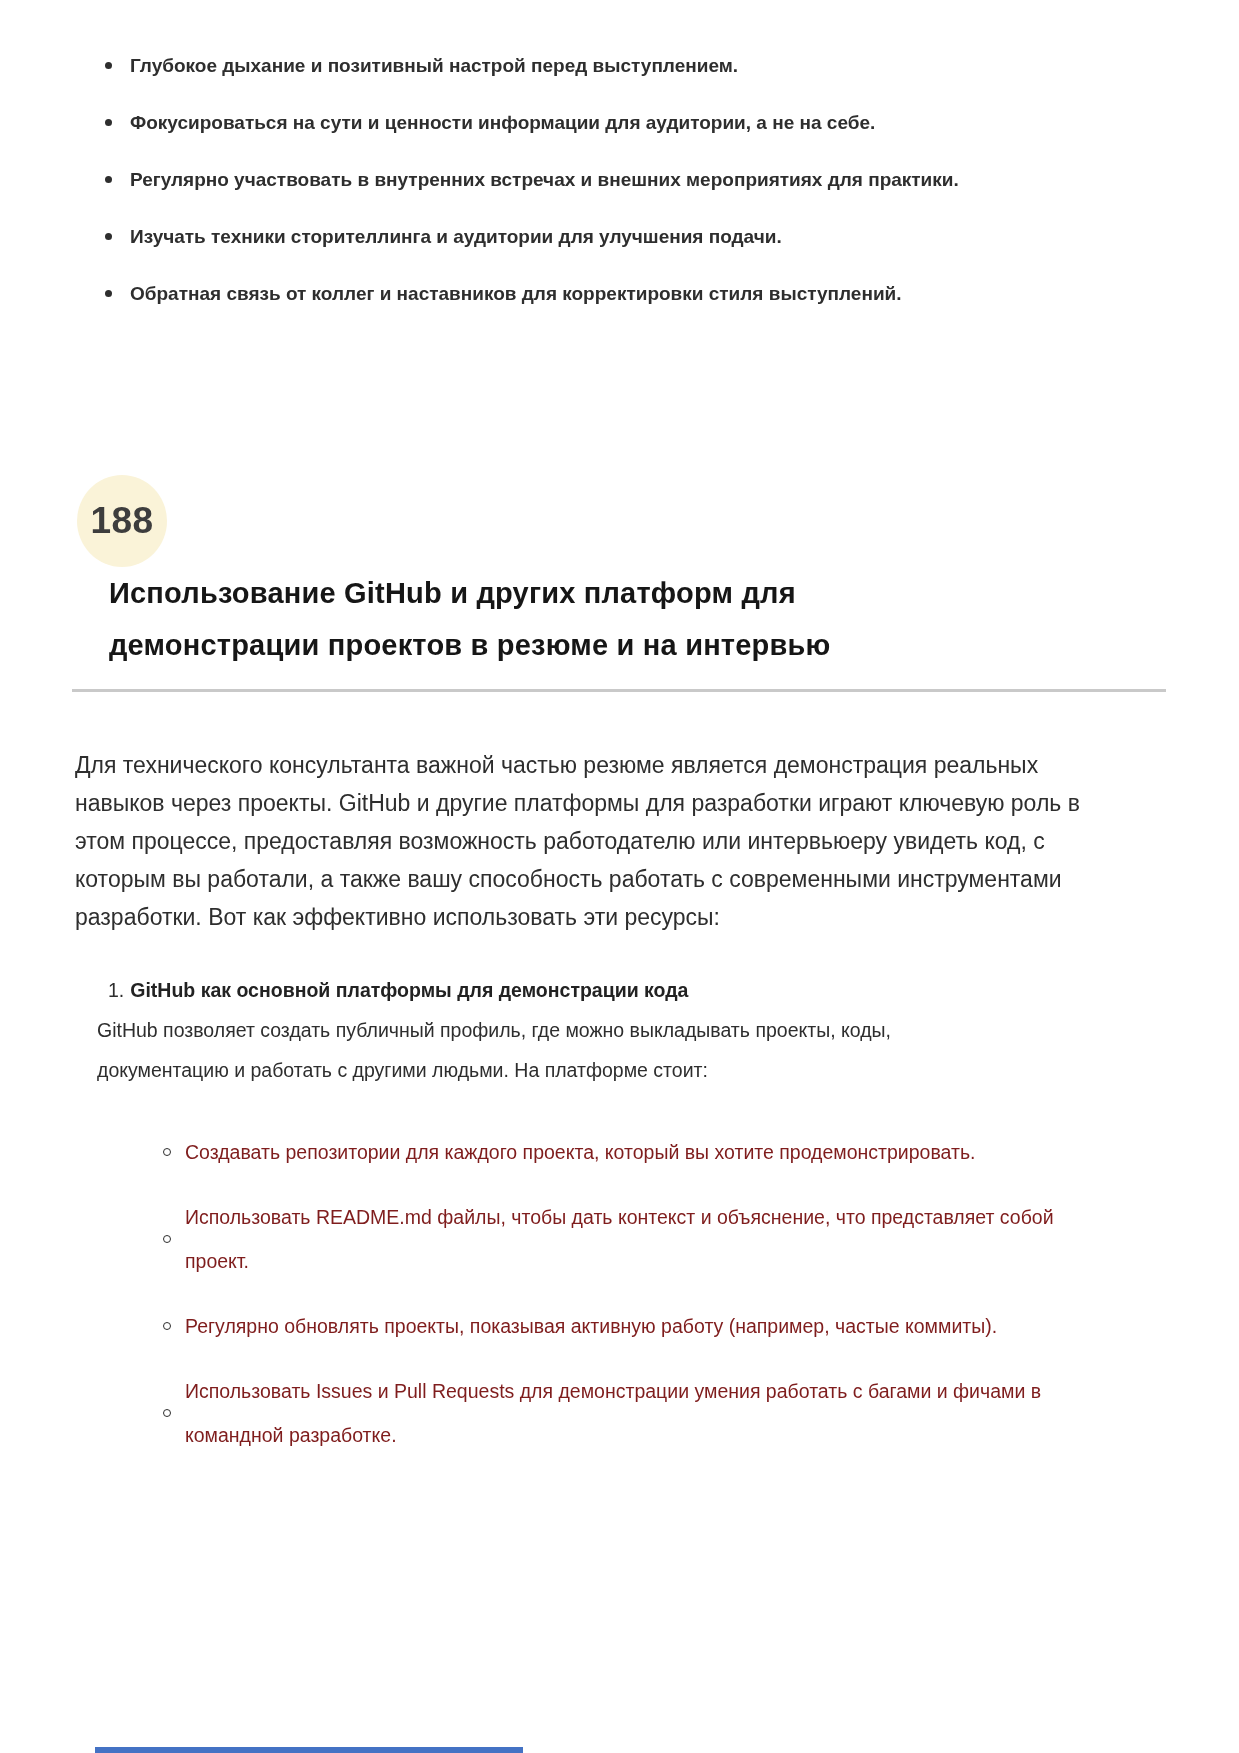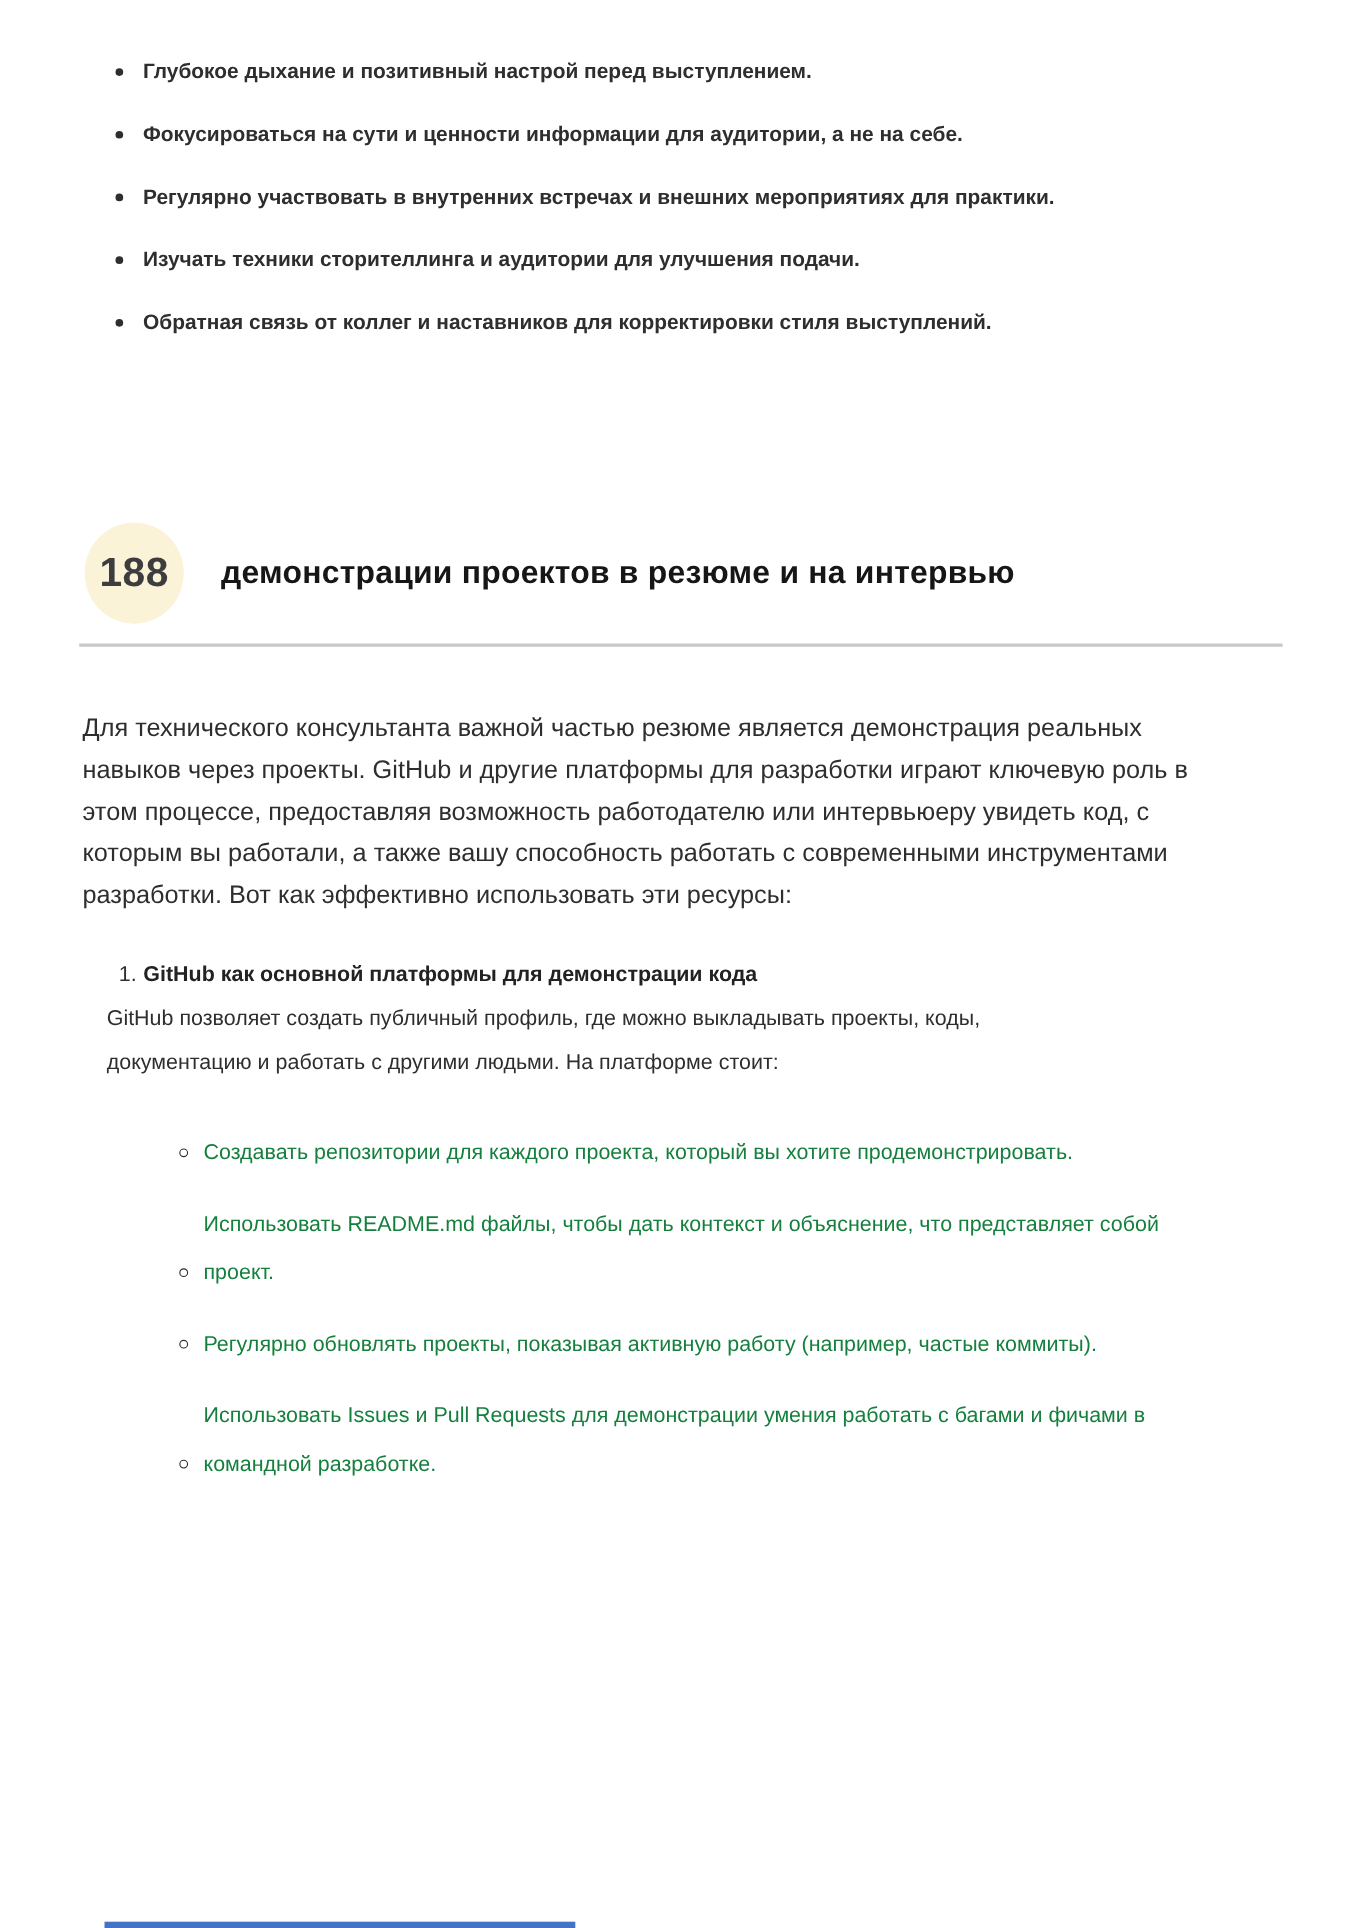--- a/index.html
+++ b/index.html
@@ -47,21 +47,22 @@
     line-height: 27px;
     margin-bottom: 30px;
     color: #2b2b2b;
   }
   .numbered-heading .num { margin-right: 8px; }
 
   
   .section-header {
     margin-top: 168px;
     display: flex;
-    align-items: center;
+    align-items: flex-start;
+    flex-direction: column;
   }
   .badge {
     flex: 0 0 auto;
     width: 90px; height: 92px;
     margin-left: 2px;
     border-radius: 50%;
     background: #faf3d8;
     color: #3d3d3d;
     font-size: 37px;
     font-weight: bold;
@@ -111,25 +112,25 @@
     width: 880px;
     font-size: 19.5px;
     line-height: 40px;
     color: #2e2e2e;
   }
 
   
   ul.sub-bullets { list-style: none; margin-top: 40px; }
   ul.sub-bullets li {
     display: flex;
-    align-items: flex-end;
+    align-items: center;
     font-size: 19.5px;
     line-height: 44px;
     margin-bottom: 21px;
-    color: #15803d;
+    color: #7f1d1d;
   }
   .sub-marker-col {
     width: 22px;
     margin-left: 88px;
     flex: 0 0 auto;
     display: flex;
     align-items: center;
     height: 44px;
   }
   .circle {
@@ -188,20 +189,21 @@
       <span class="marker-col">
           <span class="dot"></span>
         </span>
       <span>Обратная связь от коллег и наставников для корректировки стиля выступлений.</span>
     </li>
   </ul>
 
   <div class="section-header">
     <div class="badge">188</div>
     <div class="section-title">
+      <div>Использование GitHub и других платформ для</div>
       <div>демонстрации проектов в резюме и на интервью</div>
     </div>
   </div>
 
   <hr class="divider">
 
   <p class="intro">Для технического консультанта важной частью резюме является демонстрация реальных навыков через проекты. GitHub и другие платформы для разработки играют ключевую роль в этом процессе, предоставляя возможность работодателю или интервьюеру увидеть код, с которым вы работали, а также вашу способность работать с современными инструментами разработки. Вот как эффективно использовать эти ресурсы:</p>
 
   <div class="main-item">
     <div class="item-head">

